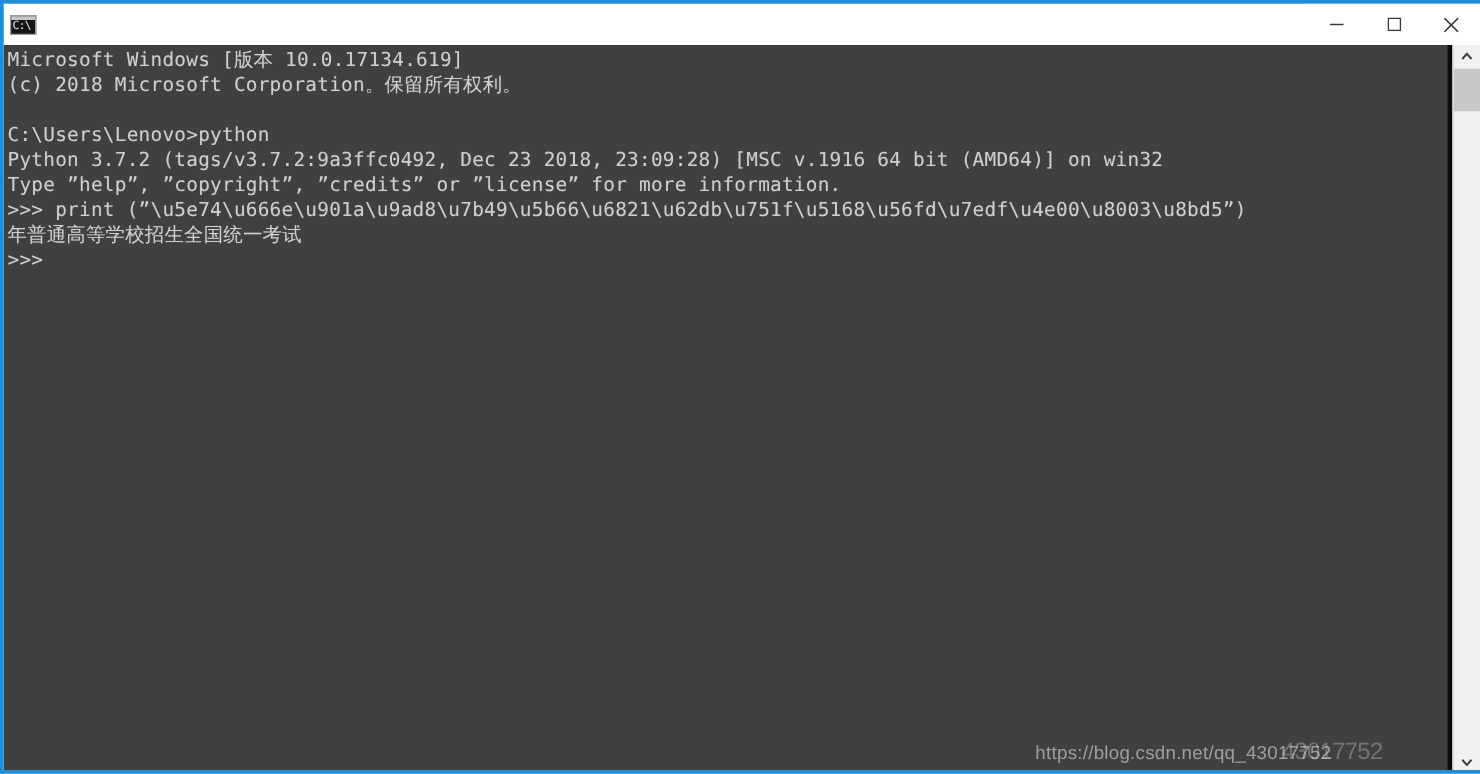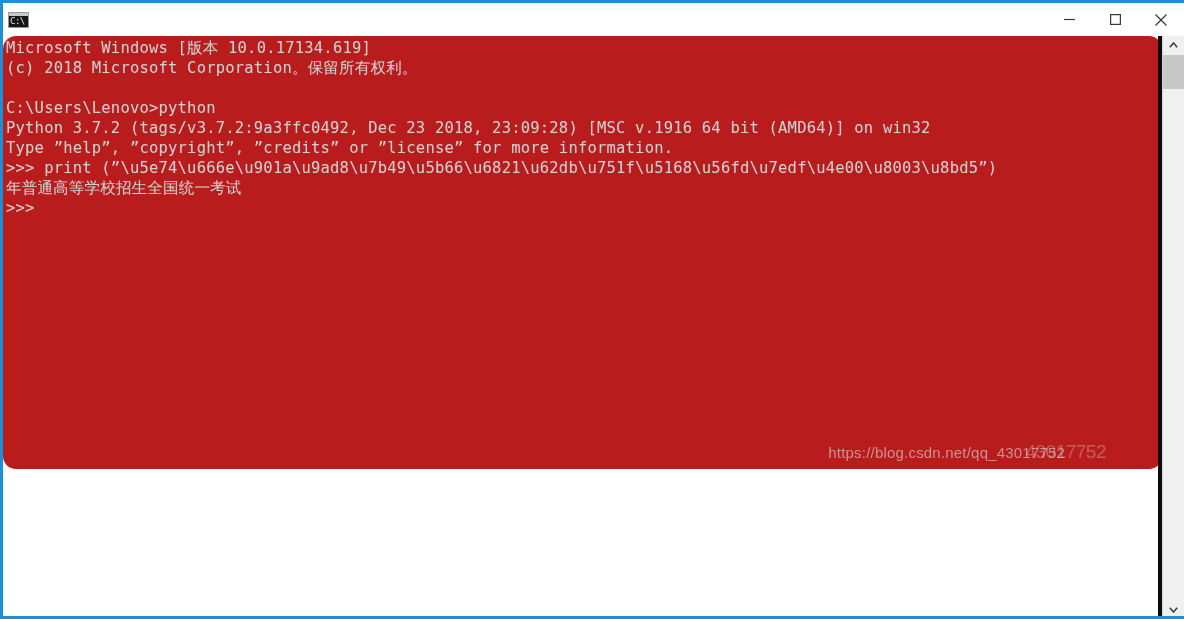--- a/index.html
+++ b/index.html
@@ -105,24 +105,23 @@
     background: #ffffff;
   }
   .win-btn svg { display: block; }
 
   
   .console {
     position: absolute;
     left: 0;
     top: 33px;
     width: 1159px;
-    height: 433px;
-    background: #b91c1c;
-    overflow: hidden;
-    border-radius: 13px;
+    height: 583px;
+    background: #404040;
+    overflow: hidden;
   }
   .console-text {
     margin: 0;
     padding: 2px 0 0 3px;
     font-family: "DejaVu Sans Mono", monospace;
     font-size: 15.5px;
     line-height: 20px;
     color: #cfcfcf;
     white-space: pre;
     letter-spacing: 0.2px;

